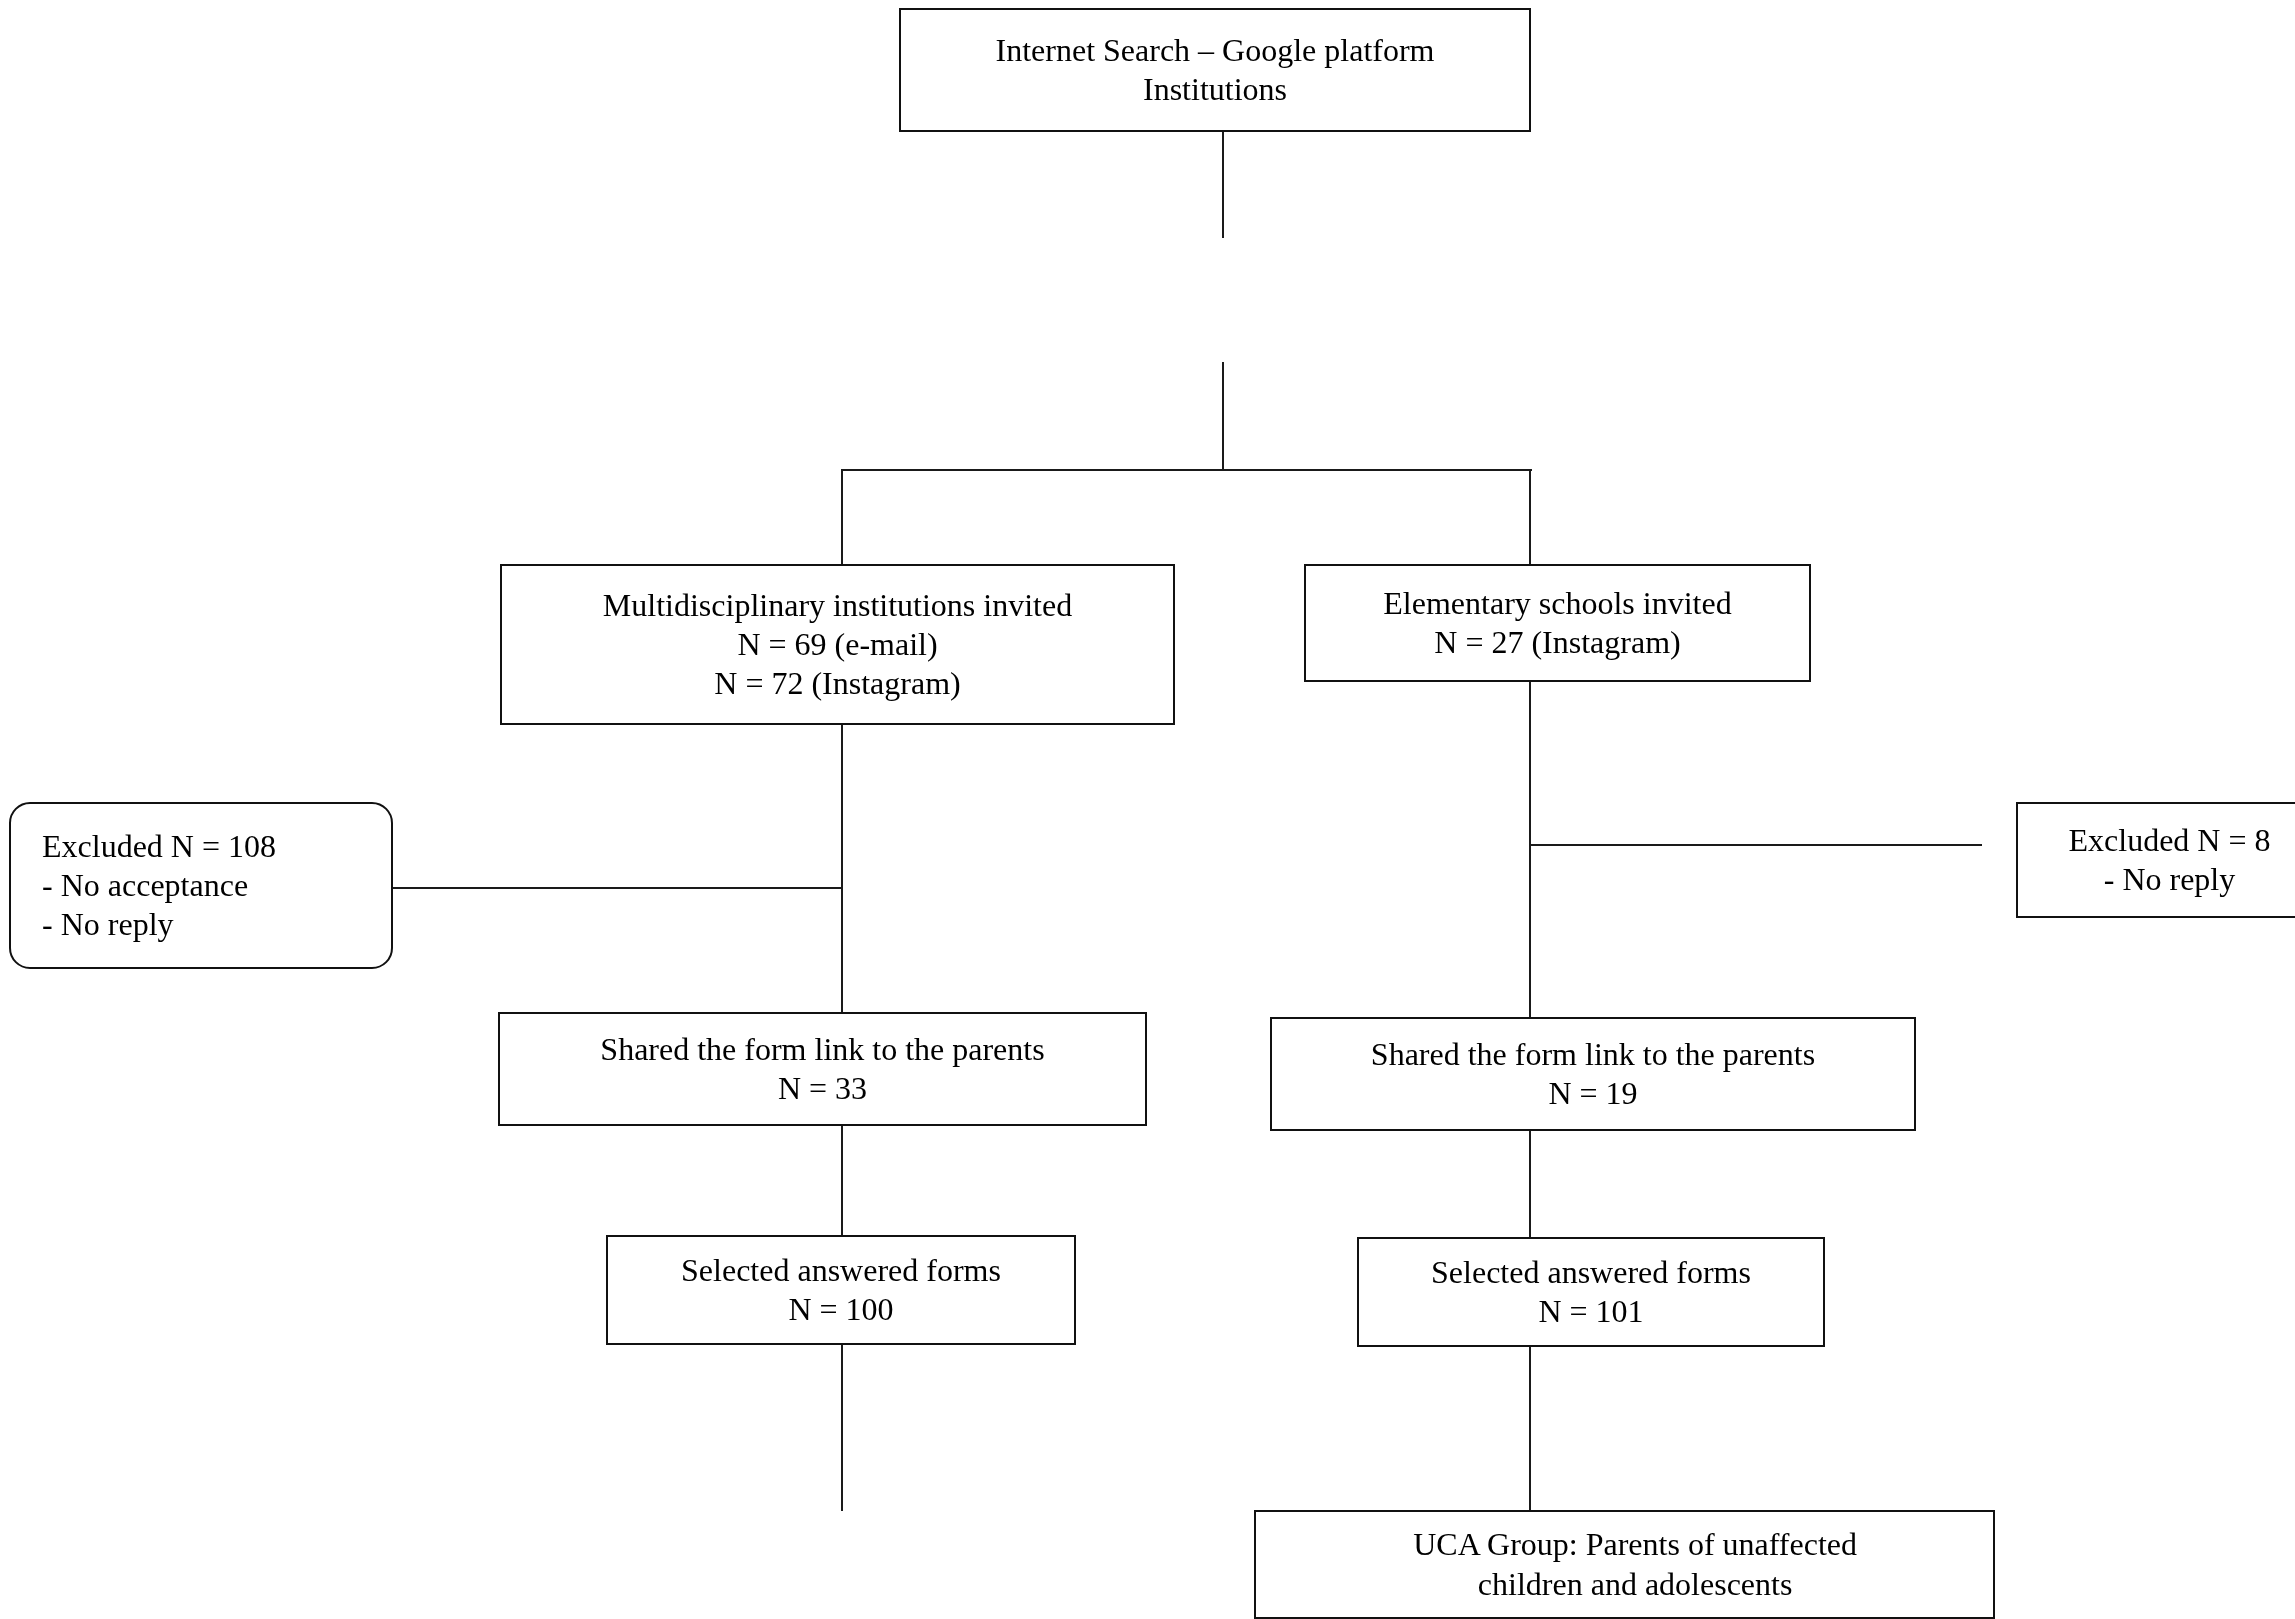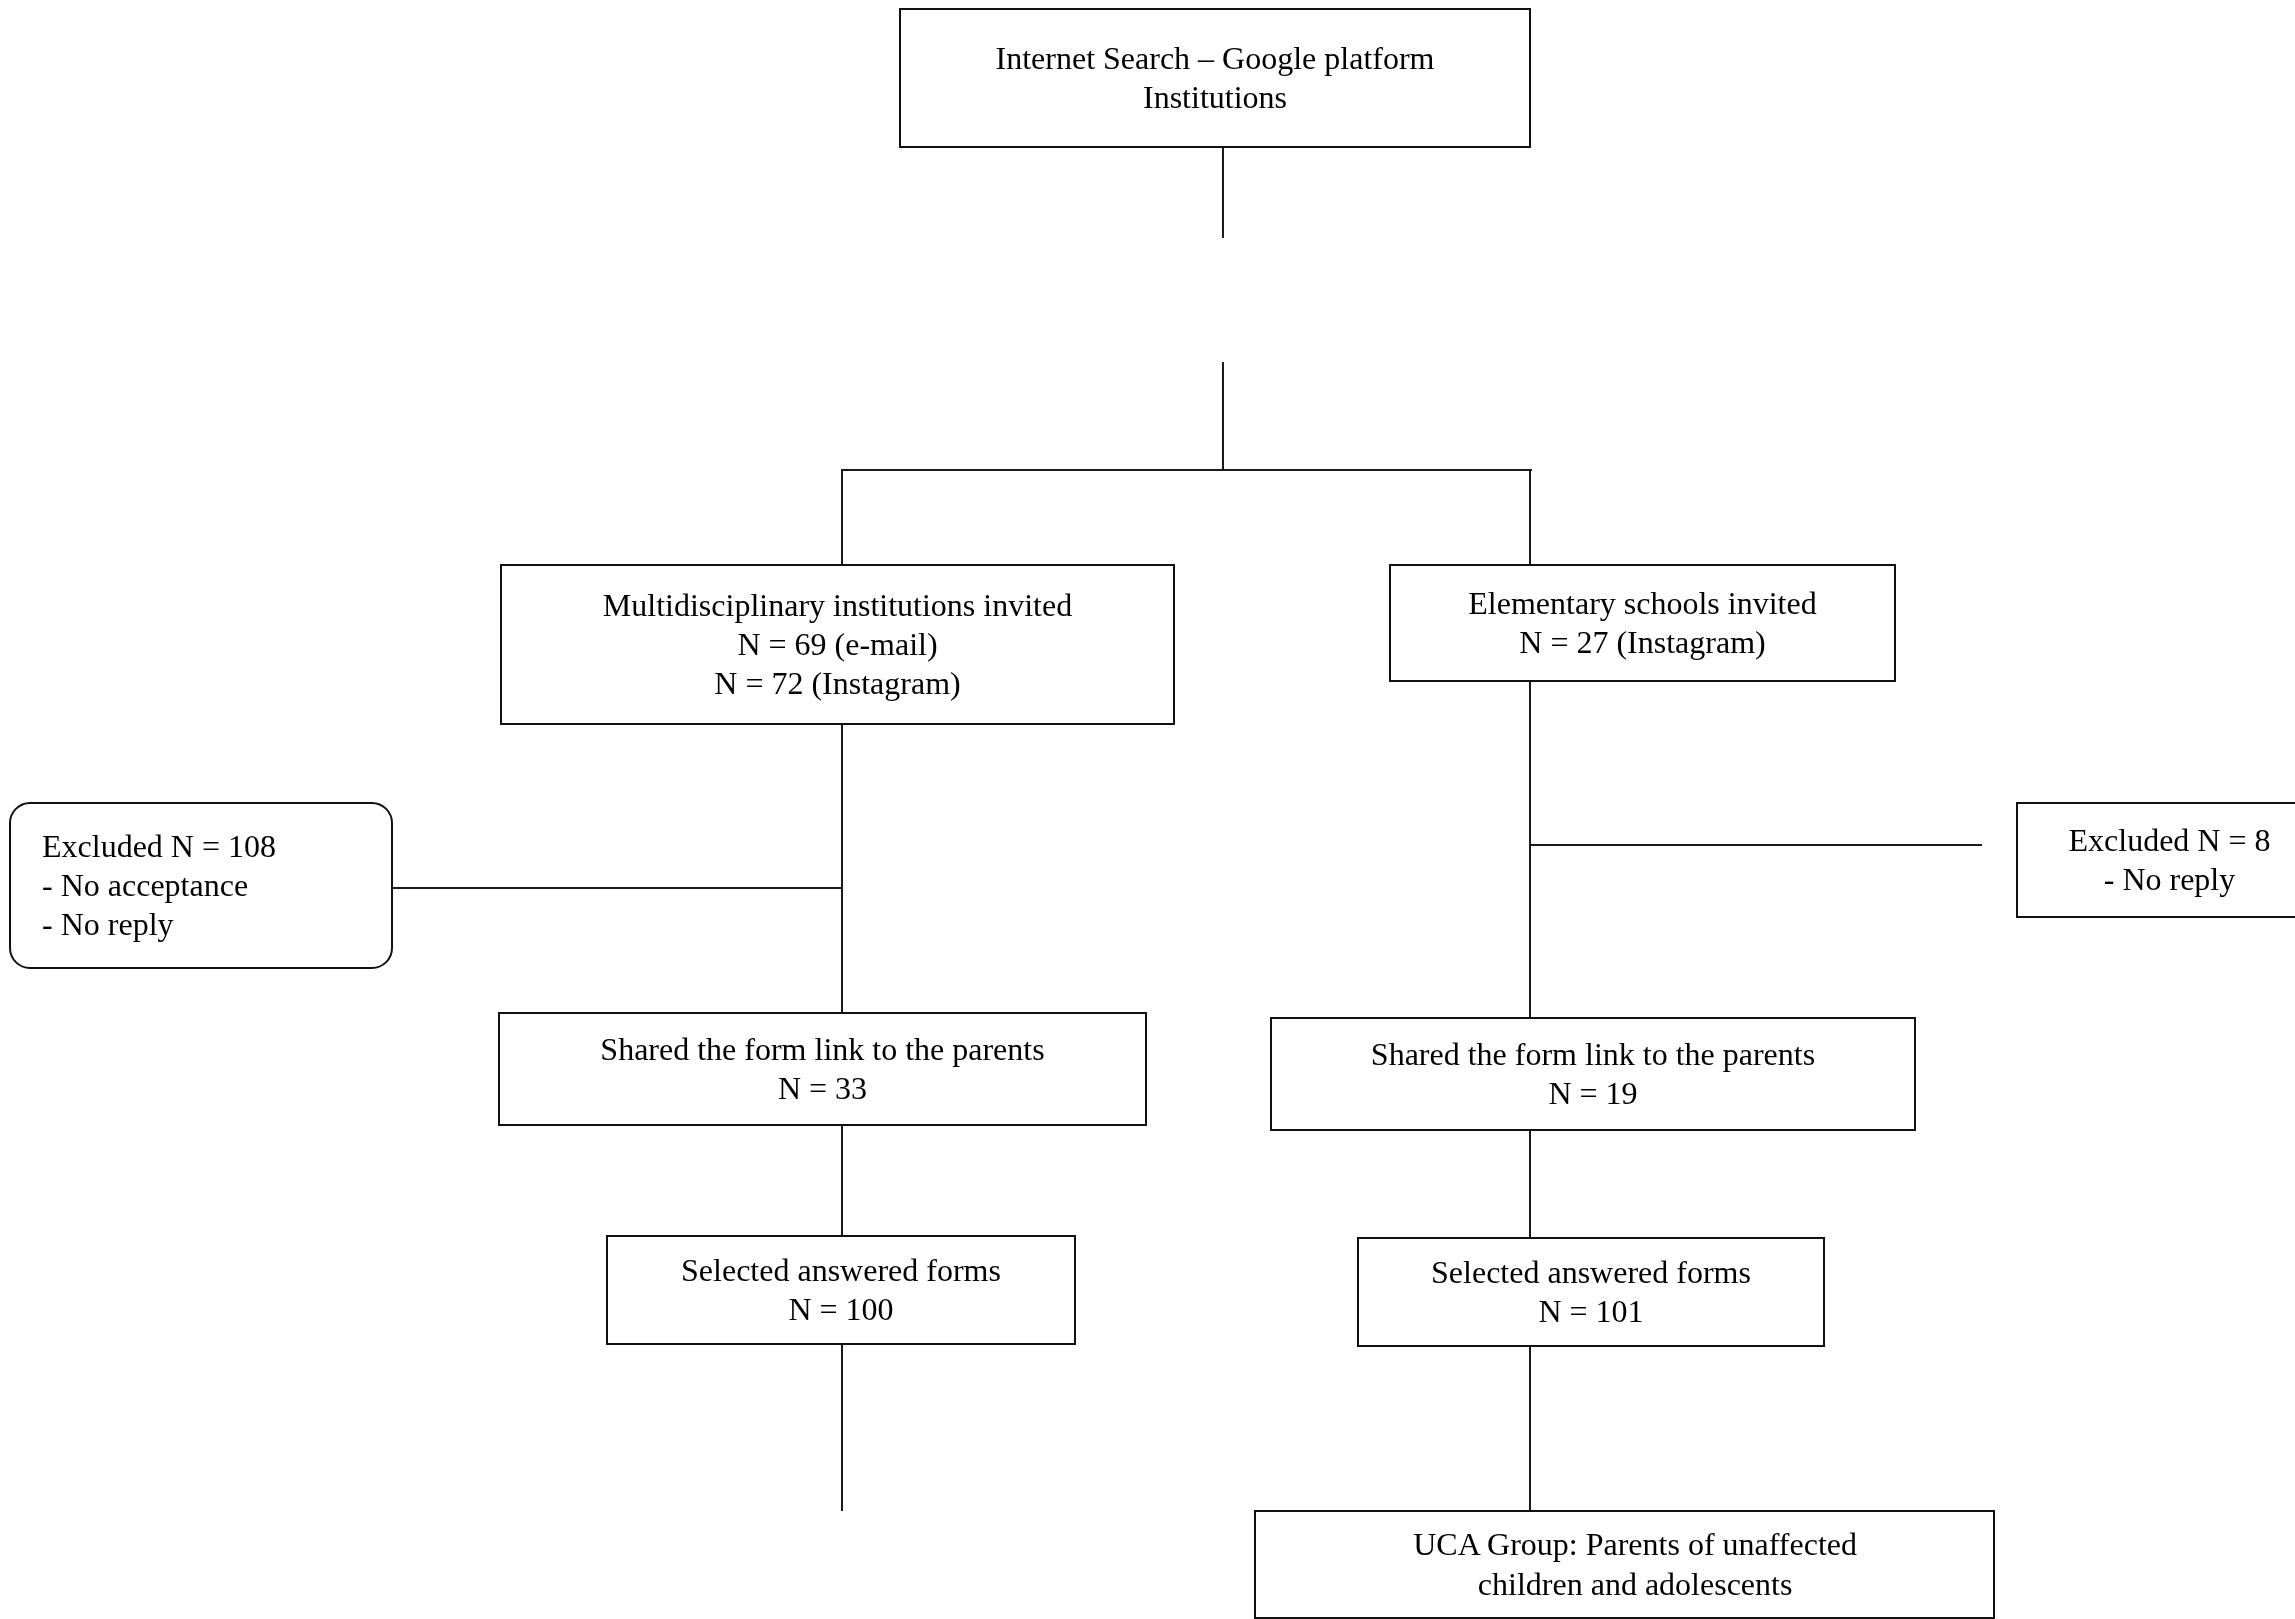--- a/index.html
+++ b/index.html
@@ -72,33 +72,33 @@
   <div class="connector v" style="left:841px; top:1343px; height:168px;"></div>
 
   <div class="connector v" style="left:1529px; top:677px; height:341px;"></div>
 
   <div class="connector h" style="left:1529px; top:844px; width:453px;"></div>
 
   <div class="connector v" style="left:1529px; top:1129px; height:114px;"></div>
 
   <div class="connector v" style="left:1529px; top:1347px; height:165px;"></div>
 
-  <div class="node" style="left:899px; top:7.8px; width:632px; height:140px;">
+  <div class="node" style="left:899px; top:7.8px; width:632px; height:124px;">
     <span class="ln">Internet Search – Google platform</span>
     <span class="ln">Institutions</span>
   </div>
 
 
   <div class="node" style="left:472px; top:564px; width:675px; height:161px;margin-left:28px;">
     <span class="ln">Multidisciplinary institutions invited</span>
     <span class="ln">N = 69 (e-mail)</span>
     <span class="ln">N = 72 (Instagram)</span>
   </div>
 
-  <div class="node" style="left:1389px; top:564px; width:507px; height:118px;">
+  <div class="node" style="left:1304px; top:564px; width:507px; height:118px;">
     <span class="ln">Elementary schools invited</span>
     <span class="ln">N = 27 (Instagram)</span>
   </div>
 
   <div class="node left-align" style="left:9px; top:802px; width:384px; height:167px;border-radius:21px;">
     <span class="ln">Excluded  N = 108</span>
     <span class="ln">- No acceptance</span>
     <span class="ln">- No reply</span>
   </div>
 

